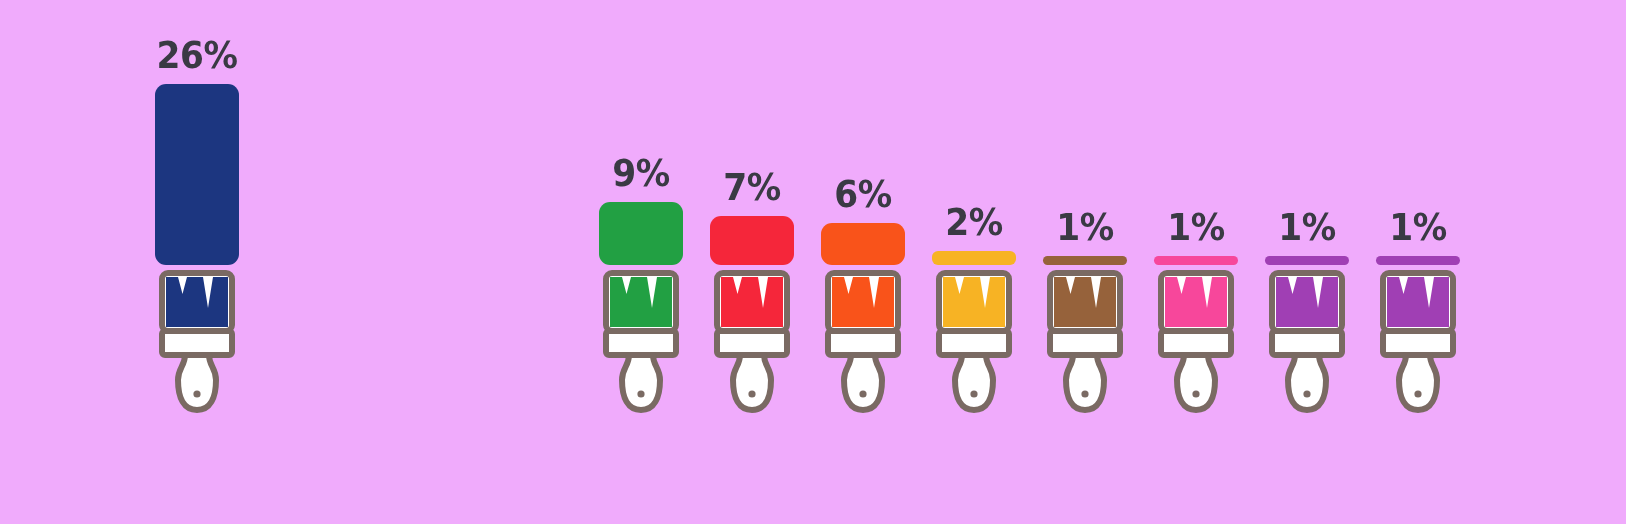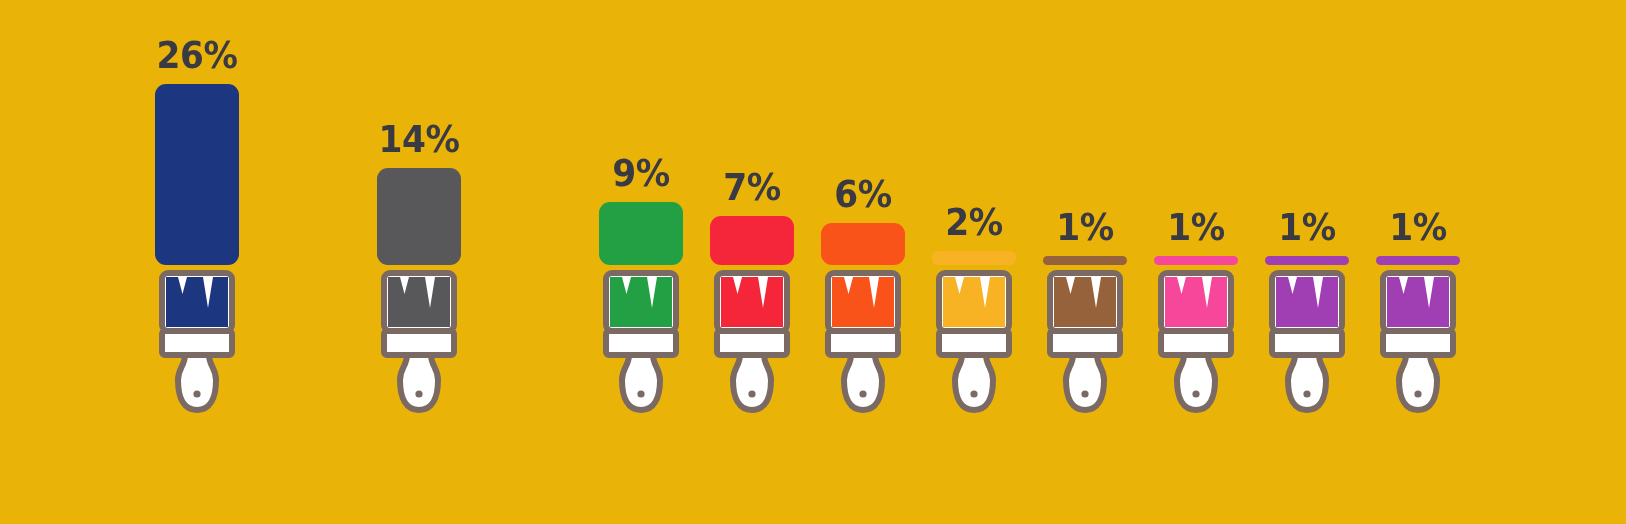--- a/index.html
+++ b/index.html
@@ -12,21 +12,21 @@
     height: 524px;
     background: #fdfdfe;
     font-family: "DejaVu Sans", "Liberation Sans", sans-serif;
     overflow: hidden;
   }
 
   #chart-root {
     position: relative;
     width: 1626px;
     height: 524px;
-    background: #eab308;
+    background: #f0abfc;
   }
 
   
   .col {
     position: absolute;
     top: 0;
     width: 96px;
     height: 524px;
   }
 
@@ -95,46 +95,20 @@
 
     <path d="M32 87
              C32 98 25 100 25 112
              C25 130 31 142 44 142
              C57 142 63 130 63 112
              C63 100 56 98 56 87 Z" fill="#ffffff" stroke="#7a6a63" stroke-width="6" stroke-linejoin="round"></path>
     <circle cx="44" cy="126" r="3.6" fill="#7a6a63"></circle>
   </svg>
       </div>
     </div>
-    <div class="col" style="left: 371px;">
-      <div class="pct" style="top: 119.7px;">14%</div>
-      <div class="bar" style="height: 97.3px; background: rgb(88, 88, 90);"></div>
-      <div class="brush">
-  <svg viewBox="0 0 88 148" xmlns="http://www.w3.org/2000/svg">
-
-    <rect x="9" y="5" width="70" height="58" rx="6" ry="6" fill="#ffffff" stroke="#7a6a63" stroke-width="6"></rect>
-    <path d="M13 9
-             H25
-             L29.5 26 L34 9
-             H50
-             L55 40 L60 9
-             H75
-             V59 H13 Z" fill="#58585a"></path>
-
-    <rect x="9" y="63" width="70" height="24" rx="3" ry="3" fill="#ffffff" stroke="#7a6a63" stroke-width="6"></rect>
-
-    <path d="M32 87
-             C32 98 25 100 25 112
-             C25 130 31 142 44 142
-             C57 142 63 130 63 112
-             C63 100 56 98 56 87 Z" fill="#ffffff" stroke="#7a6a63" stroke-width="6" stroke-linejoin="round"></path>
-    <circle cx="44" cy="126" r="3.6" fill="#7a6a63"></circle>
-  </svg>
-      </div>
-    </div>
     <div class="col" style="left: 593px;">
       <div class="pct" style="top: 154.45px;">9%</div>
       <div class="bar" style="height: 62.55px; background: rgb(34, 160, 67);"></div>
       <div class="brush">
   <svg viewBox="0 0 88 148" xmlns="http://www.w3.org/2000/svg">
 
     <rect x="9" y="5" width="70" height="58" rx="6" ry="6" fill="#ffffff" stroke="#7a6a63" stroke-width="6"></rect>
     <path d="M13 9
              H25
              L29.5 26 L34 9

